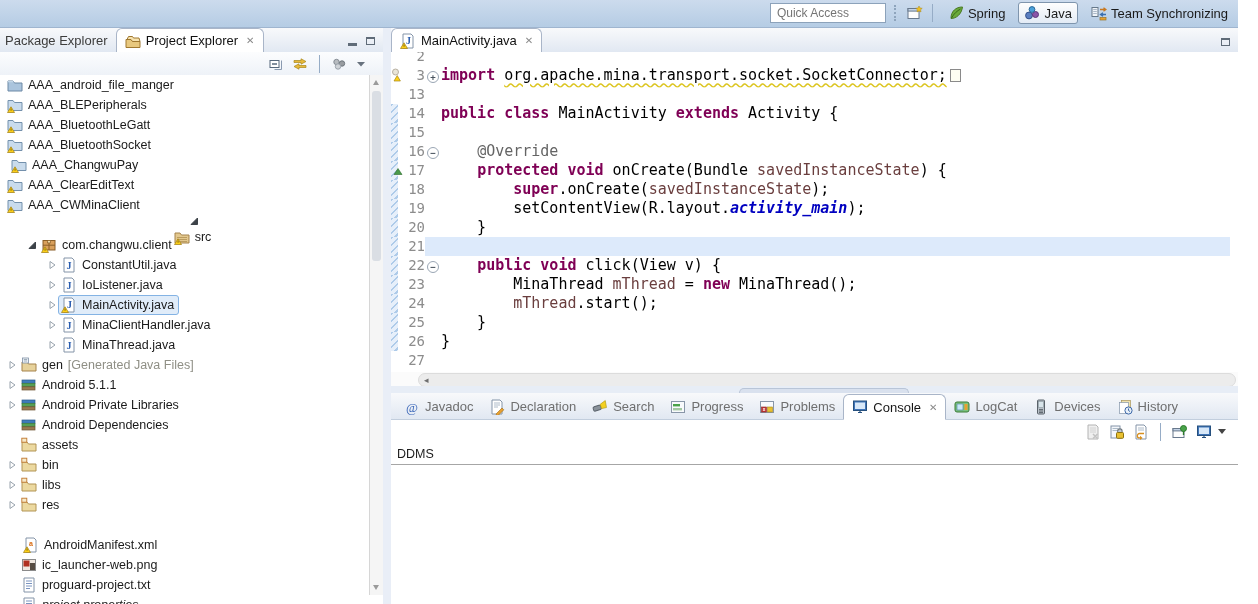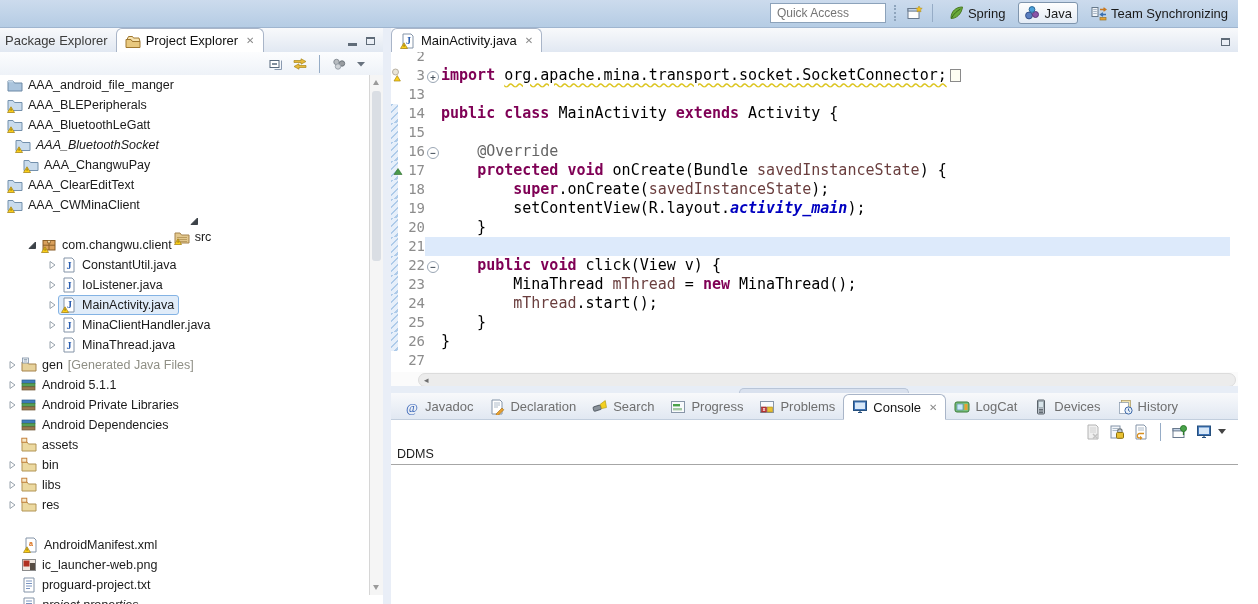--- a/index.html
+++ b/index.html
@@ -221,33 +221,33 @@
             <span class="i16">
               <svg width="16" height="16" viewBox="0 0 16 16" xmlns="http://www.w3.org/2000/svg">
                 <path d="M1 3.5h5l1.5 2H15v8H1z" fill="#c9dbec" stroke="#7390ac"></path>
                 <path d="M0.5 15.5 L4 9.8 L7.5 15.5 Z" fill="#fdd017" stroke="#a8861a" stroke-width="0.8"></path>
                 <rect x="3.6" y="11.6" width="0.9" height="2.1" fill="#6a5510"></rect>
               </svg>
             </span>
             <span>AAA_BluetoothLeGatt</span>
           </span>
         </div>
-        <div class="trow" style="padding-left: 12px; font-style: italic;">
+        <div class="trow" style="padding-left: 4px;">
           <span class="selbox">
             <span class="i16">
               <svg width="16" height="16" viewBox="0 0 16 16" xmlns="http://www.w3.org/2000/svg">
                 <path d="M1 3.5h5l1.5 2H15v8H1z" fill="#c9dbec" stroke="#7390ac"></path>
                 <path d="M0.5 15.5 L4 9.8 L7.5 15.5 Z" fill="#fdd017" stroke="#a8861a" stroke-width="0.8"></path>
                 <rect x="3.6" y="11.6" width="0.9" height="2.1" fill="#6a5510"></rect>
               </svg>
             </span>
             <span>AAA_BluetoothSocket</span>
           </span>
         </div>
-        <div class="trow" style="padding-left: 20px; align-items: flex-end;">
+        <div class="trow" style="padding-left: 8px; align-items: flex-end;">
           <span class="selbox">
             <span class="i16">
               <svg width="16" height="16" viewBox="0 0 16 16" xmlns="http://www.w3.org/2000/svg">
                 <path d="M1 3.5h5l1.5 2H15v8H1z" fill="#c9dbec" stroke="#7390ac"></path>
                 <path d="M0.5 15.5 L4 9.8 L7.5 15.5 Z" fill="#fdd017" stroke="#a8861a" stroke-width="0.8"></path>
                 <rect x="3.6" y="11.6" width="0.9" height="2.1" fill="#6a5510"></rect>
               </svg>
             </span>
             <span>AAA_ChangwuPay</span>
           </span>

